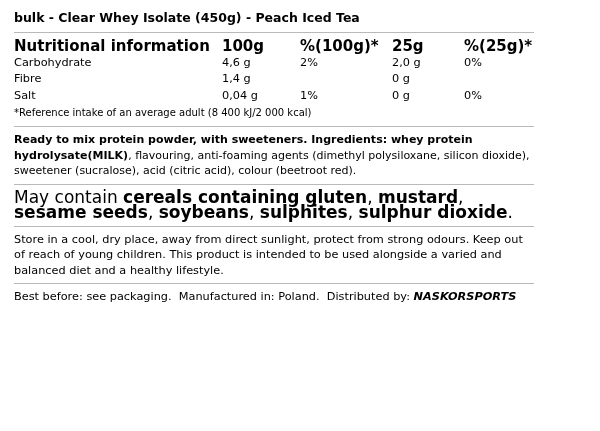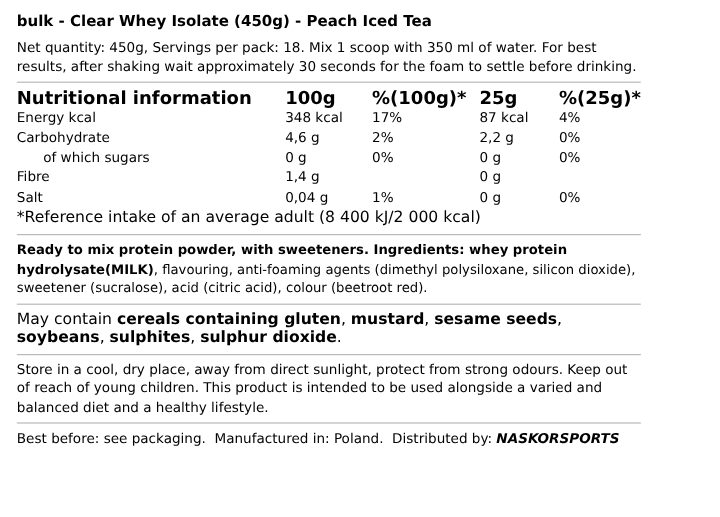--- a/index.html
+++ b/index.html
@@ -60,31 +60,31 @@
     font-weight: bold;
     font-size: 15px;
   }
   .col-name { width: 208px; }
   .col-v1   { width: 78px; }
   .col-p1   { width: 92px; }
   .col-v2   { width: 72px; }
   .col-p2   { width: auto; }
   .indent { padding-left: 22px !important; }
   .ref-note {
-    font-size: 13px;
+    font-size: 10px;
     line-height: 16px;
     margin-top: 1px;
   }
   .b { font-weight: bold; }
   .ready {
     font-size: 11px;
     line-height: 15.5px;
   }
   .maycontain {
-    font-size: 13px;
+    font-size: 17px;
     line-height: 15.5px;
   }
   .storage {
     font-size: 11.3px;
     line-height: 15.5px;
   }
   .footer {
     font-size: 11.3px;
     line-height: 15.5px;
   }
@@ -93,54 +93,39 @@
     font-style: italic;
   }
 </style>
 </head>
 <body>
 
 <div class="page">
 
   <div class="title">bulk - Clear Whey Isolate (450g) - Peach Iced Tea</div>
 
-  <div class="para quantity">Net quantity:  450g,  Servings per pack:  18.  Mix 1 scoop with 350 ml of water. For best results, after shaking wait approximately 30 seconds for the foam to settle before drinking.</div>
 
   <hr class="hr">
 
   <table class="nutri">
     <thead>
       <tr>
         <th class="col-name">Nutritional information</th>
         <th class="col-v1">100g</th>
         <th class="col-p1">%(100g)*</th>
         <th class="col-v2">25g</th>
         <th class="col-p2">%(25g)*</th>
       </tr>
     </thead>
     <tbody>
       <tr>
-        <td class="col-name">Energy kcal</td>
-        <td class="col-v1">348 kcal</td>
-        <td class="col-p1">17%</td>
-        <td class="col-v2">87 kcal</td>
-        <td class="col-p2">4%</td>
-      </tr>
-      <tr>
         <td class="col-name">Carbohydrate</td>
         <td class="col-v1">4,6 g</td>
         <td class="col-p1">2%</td>
-        <td class="col-v2">2,2 g</td>
-        <td class="col-p2">0%</td>
-      </tr>
-      <tr>
-        <td class="col-name indent">of which sugars</td>
-        <td class="col-v1">0 g</td>
-        <td class="col-p1">0%</td>
-        <td class="col-v2">0 g</td>
+        <td class="col-v2">2,0 g</td>
         <td class="col-p2">0%</td>
       </tr>
       <tr>
         <td class="col-name">Fibre</td>
         <td class="col-v1">1,4 g</td>
         <td class="col-p1"></td>
         <td class="col-v2">0 g</td>
         <td class="col-p2"></td>
       </tr>
       <tr>

